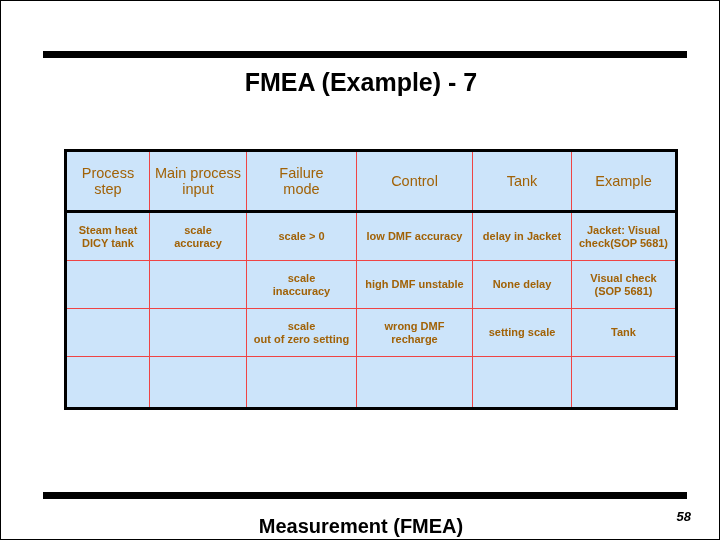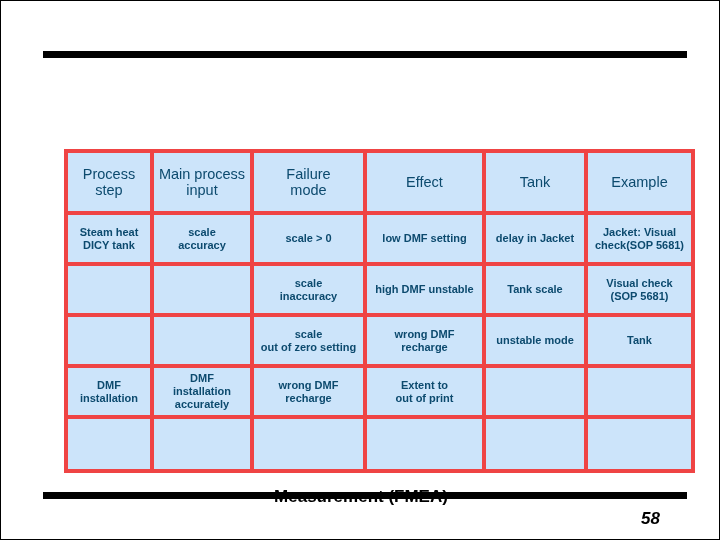--- a/index.html
+++ b/index.html
@@ -49,27 +49,27 @@
     position: absolute;
     left: 63px;
     top: 148px;
     width: 597px;
     border-collapse: collapse;
     table-layout: fixed;
     border: 3px solid #000000;
     background: #cce4fa;
   }
   #fmea-table td, #fmea-table th {
-    border: 4px solid #ef4444;
+    border: 1px solid #ef4444;
     background: #cce4fa;
     text-align: center;
     vertical-align: middle;
     padding: 1px 1px;
     font-weight: bold;
-    color: #0c4a6e;
+    color: #a16207;
     overflow: visible;
     white-space: nowrap;
   }
   #fmea-table thead th {
     font-size: 14.5px;
     line-height: 16px;
     height: 56px;
     font-weight: normal;
     border-bottom: 3px solid #000000;
   }
@@ -97,60 +97,61 @@
     position: absolute;
     left: 42px;
     top: 491px;
     width: 644px;
     height: 7px;
     background: #000000;
   }
   #footer-title {
     position: absolute;
     left: 0px;
-    top: 486px;
+    top: 514px;
     width: 720px;
     text-align: center;
-    font-size: 17px;
+    font-size: 20px;
     font-weight: bold;
     white-space: nowrap;
   }
   #page-number {
     position: absolute;
     left: 640px;
     top: 508px;
     width: 50px;
-    text-align: left;
-    font-size: 17px;
+    text-align: right;
+    font-size: 13px;
     font-weight: bold;
     font-style: italic;
   }
 </style>
 </head>
 <body>
 
 <div id="slide">
 
   <div id="top-rule"></div>
 
+  <div id="slide-title">FMEA (Example) - 7</div>
 
   <table id="fmea-table">
     <thead>
       <tr>
         <th class="c1">
           <span class="cell-text">Process<br>step</span>
         </th>
         <th class="c2">
           <span class="cell-text">Main process<br>input</span>
         </th>
         <th class="c3">
           <span class="cell-text">Failure<br>mode</span>
         </th>
         <th class="c4">
-          <span class="cell-text">Effect</span>
+          <span class="cell-text">Control</span>
         </th>
         <th class="c5">
           <span class="cell-text">Tank</span>
         </th>
         <th class="c6">
           <span class="cell-text">Example</span>
         </th>
       </tr>
     </thead>
     <tbody>
@@ -158,21 +159,21 @@
         <td class="c1">
           <span class="cell-text">Steam heat<br>DICY tank</span>
         </td>
         <td class="c2">
           <span class="cell-text">scale<br>accuracy</span>
         </td>
         <td class="c3">
           <span class="cell-text">scale &gt; 0</span>
         </td>
         <td class="c4">
-          <span class="cell-text">low DMF setting</span>
+          <span class="cell-text">low DMF accuracy</span>
         </td>
         <td class="c5">
           <span class="cell-text">delay in Jacket</span>
         </td>
         <td class="c6">
           <span class="cell-text">Jacket: Visual<br>check(SOP 5681)</span>
         </td>
       </tr>
       <tr>
         <td class="c1">
@@ -181,64 +182,44 @@
         <td class="c2">
           <span class="cell-text"></span>
         </td>
         <td class="c3">
           <span class="cell-text">scale<br>inaccuracy</span>
         </td>
         <td class="c4">
           <span class="cell-text">high DMF unstable</span>
         </td>
         <td class="c5">
-          <span class="cell-text">Tank scale</span>
+          <span class="cell-text">None delay</span>
         </td>
         <td class="c6">
           <span class="cell-text">Visual check<br>(SOP 5681)</span>
         </td>
       </tr>
       <tr>
         <td class="c1">
           <span class="cell-text"></span>
         </td>
         <td class="c2">
           <span class="cell-text"></span>
         </td>
         <td class="c3">
           <span class="cell-text">scale<br>out of zero setting</span>
         </td>
         <td class="c4">
           <span class="cell-text">wrong DMF<br>recharge</span>
         </td>
         <td class="c5">
-          <span class="cell-text">unstable mode</span>
+          <span class="cell-text">setting scale</span>
         </td>
         <td class="c6">
           <span class="cell-text">Tank</span>
-        </td>
-      </tr>
-      <tr>
-        <td class="c1">
-          <span class="cell-text">DMF<br>installation</span>
-        </td>
-        <td class="c2">
-          <span class="cell-text">DMF<br>installation<br>accurately</span>
-        </td>
-        <td class="c3">
-          <span class="cell-text">wrong DMF<br>recharge</span>
-        </td>
-        <td class="c4">
-          <span class="cell-text">Extent to<br>out of print</span>
-        </td>
-        <td class="c5">
-          <span class="cell-text"></span>
-        </td>
-        <td class="c6">
-          <span class="cell-text"></span>
         </td>
       </tr>
       <tr>
         <td class="c1">
           <span class="cell-text"></span>
         </td>
         <td class="c2">
           <span class="cell-text"></span>
         </td>
         <td class="c3">

